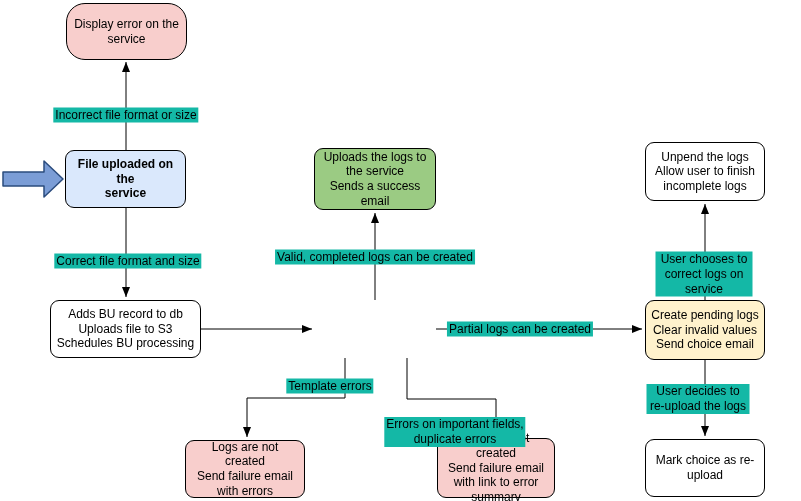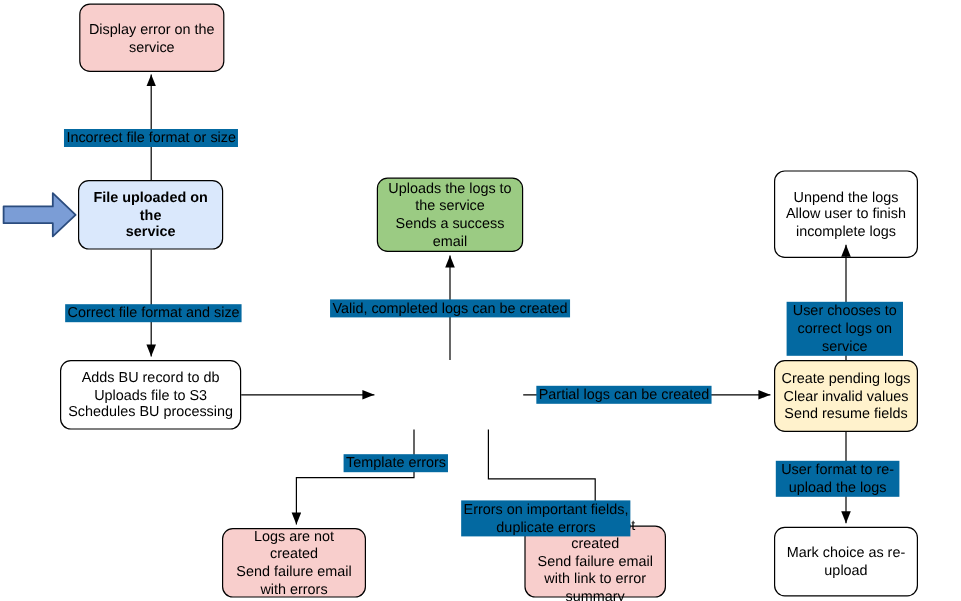--- a/index.html
+++ b/index.html
@@ -18,52 +18,52 @@
   .fill-pink   { background:#F8CECC; }
   .fill-blue   { background:#DAE8FC; }
   .fill-green  { background:#9BCB83; }
   .fill-yellow { background:#FFF2CC; }
   .edges {
     position:absolute; left:0; top:0; width:801px; height:501px;
     pointer-events:none;
   }
   .edge-label {
     position:absolute; transform:translate(-50%,-50%);
-    background:#0369a1; font-size:12px; line-height:1.25;
+    background:#14b8a6; font-size:12px; line-height:1.25;
     text-align:center; white-space:pre-line; padding:0 2px;
   }
 </style>
 </head>
 <body>
 
 <div class="canvas">
 
-  <div class="node fill-pink" style="left:66px;  top:3px;   width:121px; height:57px;">Display error on the
+  <div class="node fill-pink" style="left:66px;  top:3px;   width:121px; height:57px;border-radius:19px;">Display error on the
 service</div>
 
   <div class="node fill-blue" style="left:65px;  top:150px; width:121px; height:58px;font-weight:bold;">File uploaded on the
 service</div>
 
   <div class="node fill-white" style="left:50px;  top:300px; width:151px; height:58px;">Adds BU record to db
 Uploads file to S3
 Schedules BU processing</div>
 
   <div class="node fill-green" style="left:314px; top:148px; width:122px; height:62px;">Uploads the logs to
 the service
 Sends a success
 email</div>
 
 
-  <div class="node fill-white" style="left:645px; top:142px; width:120px; height:73px;">Unpend the logs
+  <div class="node fill-white" style="left:645px; top:142px; width:120px; height:59px;">Unpend the logs
 Allow user to finish
 incomplete logs</div>
 
   <div class="node fill-yellow" style="left:645px; top:300px; width:120px; height:60px;">Create pending logs
 Clear invalid values
-Send resume fields</div>
+Send choice email</div>
 
   <div class="node fill-white" style="left:645px; top:439px; width:120px; height:58px;">Mark choice as re-
 upload</div>
 
   <div class="node fill-pink" style="left:185px; top:440px; width:120px; height:58px;">Logs are not created
 Send failure email
 with errors</div>
 
   <div class="node fill-pink" style="left:437px; top:438px; width:118px; height:60px;">Logs are not created
 Send failure email
@@ -96,15 +96,15 @@
 
   <div class="edge-label" style="left:520px; top:329px;">Partial logs can be created</div>
 
   <div class="edge-label" style="left:330px; top:386px;">Template errors</div>
 
   <div class="edge-label" style="left:455px; top:399px;margin-top:33px;">Errors on important fields,
 duplicate errors</div>
 
   <div class="edge-label" style="left:704px; top:274px;">User chooses to correct logs on service</div>
 
-  <div class="edge-label" style="left:698px; top:399px;">User format to re-upload the logs</div>
+  <div class="edge-label" style="left:698px; top:399px;">User decides to re-upload the logs</div>
 
 </div>
 
 </body></html>

